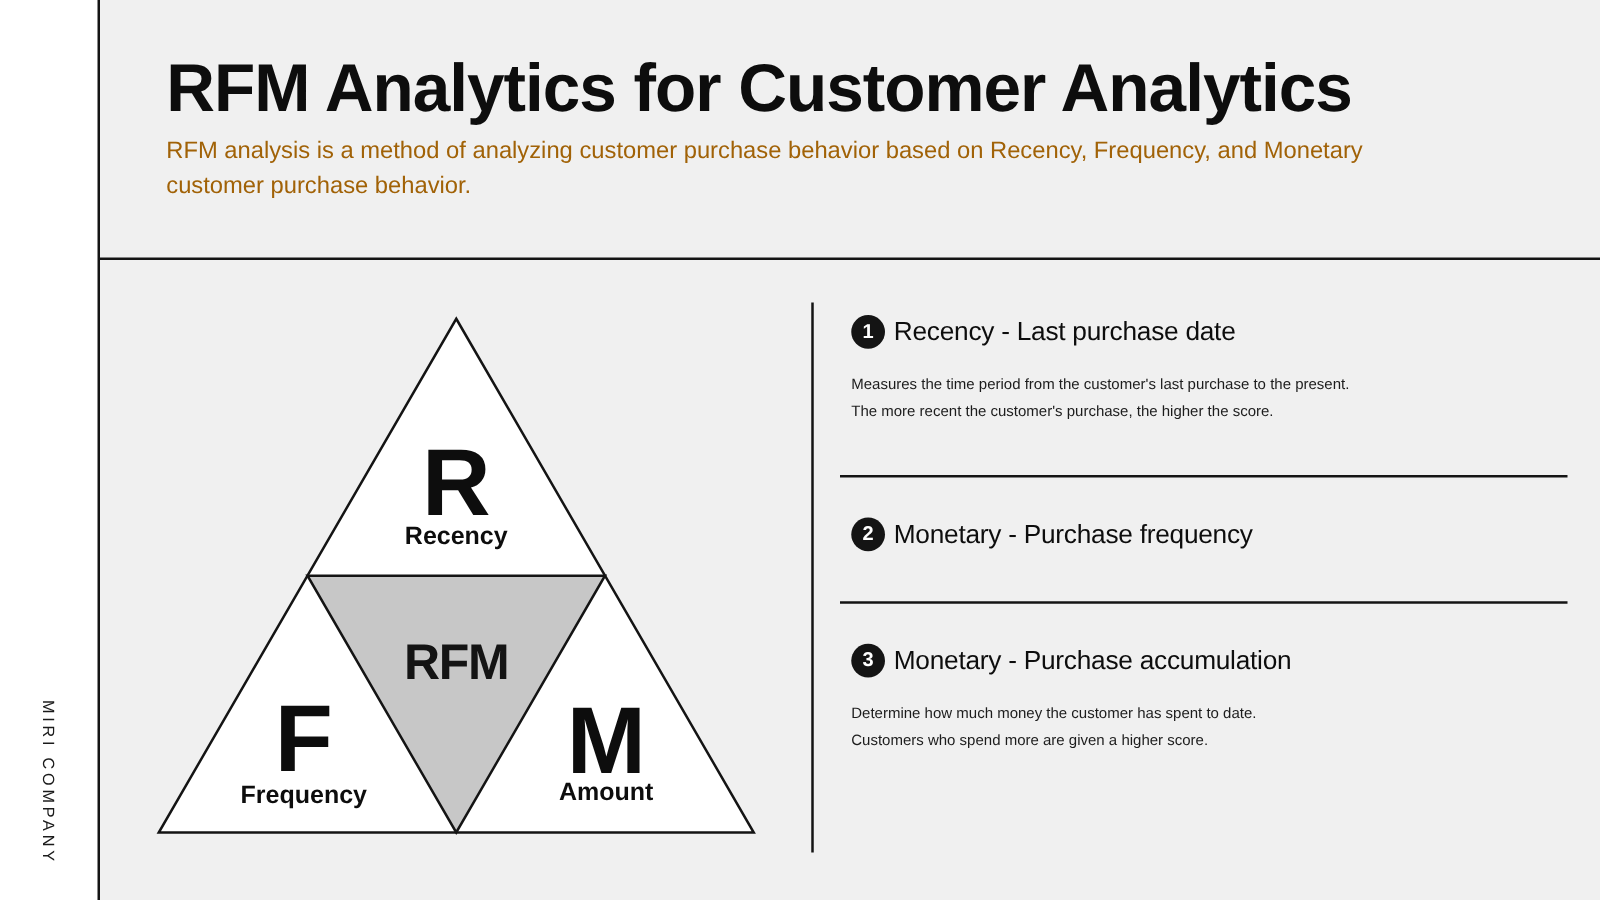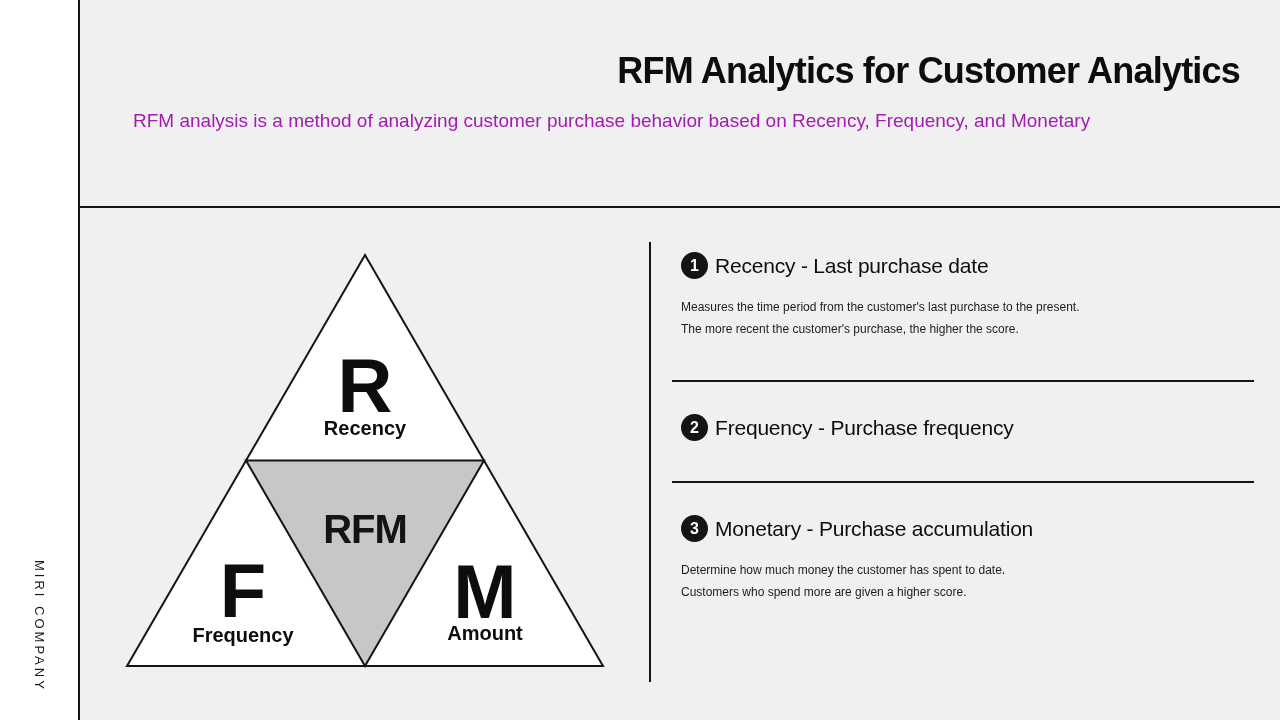--- a/index.html
+++ b/index.html
@@ -22,26 +22,25 @@
     font-size: 13px; letter-spacing: 3px; color: #1a1a1a; white-space: nowrap;
   }
 
   
   .header {
     position: absolute; left: 80px; top: 0; width: 1200px; height: 208px;
     border-bottom: 2px solid #141414;
     padding: 48px 40px 0 53px;
   }
   .title {
-    font-size: 36px; font-weight: 700; letter-spacing: -0.8px; color: #0d0d0d;
+    font-size: 54px; font-weight: 700; letter-spacing: -0.8px; color: #0d0d0d;
     line-height: 46px;
-    text-align: right;
   }
   .subtitle {
-    margin-top: 13px; font-size: 19px; line-height: 28px; color: #a21caf;
+    margin-top: 13px; font-size: 19px; line-height: 28px; color: #a16207;
     max-width: 1060px;
   }
 
   
   .triangle-svg { position: absolute; left: 126px; top: 254px; overflow: visible; }
   .tri-letter { font-family: "Liberation Sans", sans-serif; font-weight: 700; font-size: 76px; fill: #0d0d0d; }
   .tri-label  { font-family: "Liberation Sans", sans-serif; font-weight: 700; font-size: 20px; fill: #0d0d0d; }
   .tri-center { font-family: "Liberation Sans", sans-serif; font-weight: 700; font-size: 40px; fill: #141414; letter-spacing: -1px; }
 
   
@@ -71,21 +70,21 @@
 <body>
 
 <div class="slide">
 
   <aside class="sidebar">
     <div class="vertical-text">MIRI COMPANY</div>
   </aside>
 
   <header class="header">
     <h1 class="title">RFM Analytics for Customer Analytics</h1>
-    <p class="subtitle"><span>RFM analysis is a method of analyzing customer purchase behavior based on Recency, Frequency, and Monetary</span><br></p>
+    <p class="subtitle"><span>RFM analysis is a method of analyzing customer purchase behavior based on Recency, Frequency, and Monetary</span><br><span>customer purchase behavior.</span></p>
   </header>
 
   <svg class="triangle-svg" width="478" height="413" viewBox="0 0 478 413">
     <polygon points="239,1 477,412 1,412" fill="#ffffff" stroke="#141414" stroke-width="2"></polygon>
     <polygon points="120,206.5 358,206.5 239,412" fill="#c7c7c7" stroke="#141414" stroke-width="2"></polygon>
 
     <text class="tri-letter" x="239" y="158" text-anchor="middle">R</text>
     <text class="tri-label" x="239" y="181" text-anchor="middle">Recency</text>
 
     <text class="tri-center" x="239" y="289" text-anchor="middle">RFM</text>
@@ -107,21 +106,21 @@
         <h2 class="section-title">Recency - Last purchase date</h2>
       </div>
       <p class="section-body"><span>Measures the time period from the customer's last purchase to the present.</span><br><span>The more recent the customer's purchase, the higher the score.</span></p>
     </section>
 
     <hr class="sep">
 
     <section>
       <div class="section-header">
         <span class="num-badge">2</span>
-        <h2 class="section-title">Frequency - Purchase frequency</h2>
+        <h2 class="section-title">Monetary - Purchase frequency</h2>
       </div>
     </section>
 
     <hr class="sep">
 
     <section>
       <div class="section-header">
         <span class="num-badge">3</span>
         <h2 class="section-title">Monetary - Purchase accumulation</h2>
       </div>

